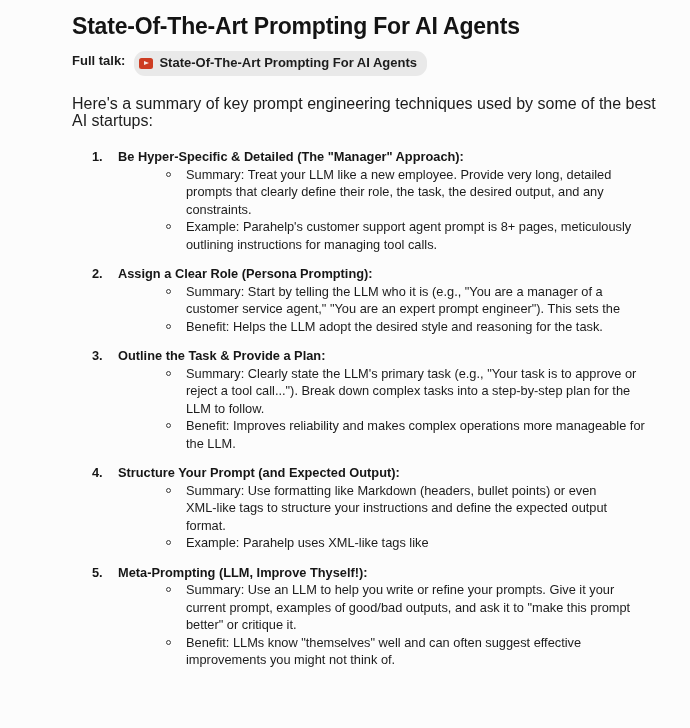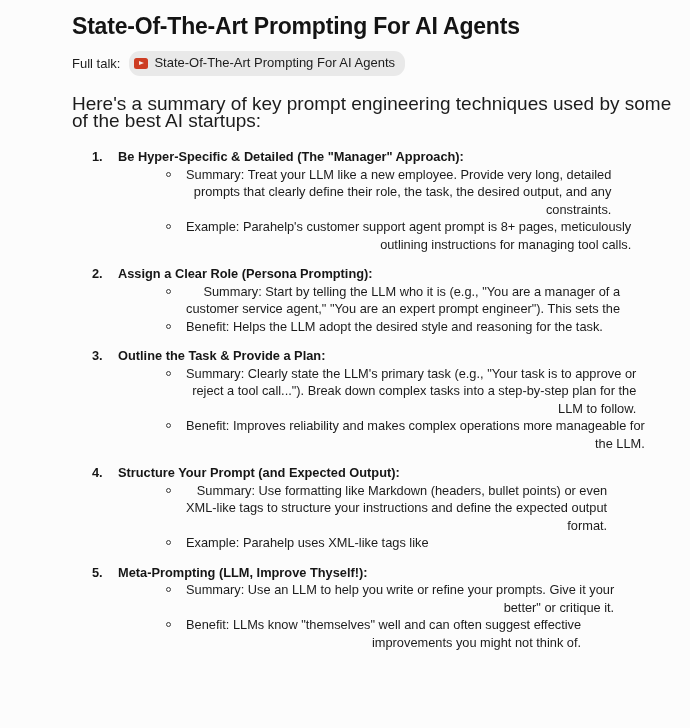--- a/index.html
+++ b/index.html
@@ -12,61 +12,61 @@
   }
   .doc { padding: 13px 18px 0 72px; }
 
   .title {
     font-size: 23px; font-weight: bold; line-height: 26px;
     letter-spacing: -0.2px; color: #141414;
   }
 
   .fulltalk {
     margin-top: 12px;
-    display: flex; align-items: center;
-    font-size: 13px; font-weight: normal; line-height: 20px;
+    display: flex; 
+    font-size: 13px; font-weight: bold; line-height: 20px;
   }
   .chip {
     margin-left: 9px;
     display: inline-flex; align-items: center;
     background: #e9e9e9; border-radius: 11px;
     padding: 2px 10px 3px 5px;
     cursor: pointer; text-decoration: none; color: #1c1c1c;
   }
   .yt {
     width: 14px; height: 11px; flex: 0 0 14px;
     background: #cd3d23; border-radius: 2.5px;
     position: relative; margin-right: 6px;
   }
   .yt::after {
     content: ""; position: absolute; left: 5px; top: 3px;
     border-left: 5px solid #f6e9e4;
     border-top: 2.5px solid transparent;
     border-bottom: 2.5px solid transparent;
   }
 
-  .intro { margin-top: 19px; font-size: 19px; line-height: 17px; }
+  .intro { margin-top: 19px; font-size: 16px; line-height: 17px; }
 
   .list { margin-top: 19px; }
   .item { margin-bottom: 12px; }
   .ihead {
     display: flex;
     font-weight: bold; font-size: 12.8px; line-height: 17.5px;
     color: #161616;
   }
   .num { width: 26px; margin-left: 20px; flex: 0 0 26px; }
 
   .bullet { display: flex; font-size: 12.8px; line-height: 17.5px; }
   .marker {
     flex: 0 0 auto;
     width: 5px; height: 5px; margin-left: 94px; margin-top: 6px;
     border: 1.2px solid #3c3c3c; border-radius: 50%;
     background: transparent;
   }
-  .btext { margin-left: 15px; text-align: right; }
+  .btext { margin-left: 15px; }
   .bline { white-space: nowrap; }
 </style>
 </head>
 <body>
 
 <div class="doc">
 
   <div class="title">State-Of-The-Art Prompting For AI Agents</div>
 
   <div class="fulltalk">
@@ -168,20 +168,21 @@
 
     <div class="item">
       <div class="ihead">
         <span class="num">5.</span>
         <span>Meta-Prompting (LLM, Improve Thyself!):</span>
       </div>
       <div class="bullet">
         <span class="marker"></span>
         <div class="btext">
           <div class="bline">Summary: Use an LLM to help you write or refine your prompts. Give it your</div>
+          <div class="bline">current prompt, examples of good/bad outputs, and ask it to "make this prompt</div>
           <div class="bline">better" or critique it.</div>
         </div>
       </div>
       <div class="bullet">
         <span class="marker"></span>
         <div class="btext">
           <div class="bline">Benefit: LLMs know "themselves" well and can often suggest effective</div>
           <div class="bline">improvements you might not think of.</div>
         </div>
       </div>

